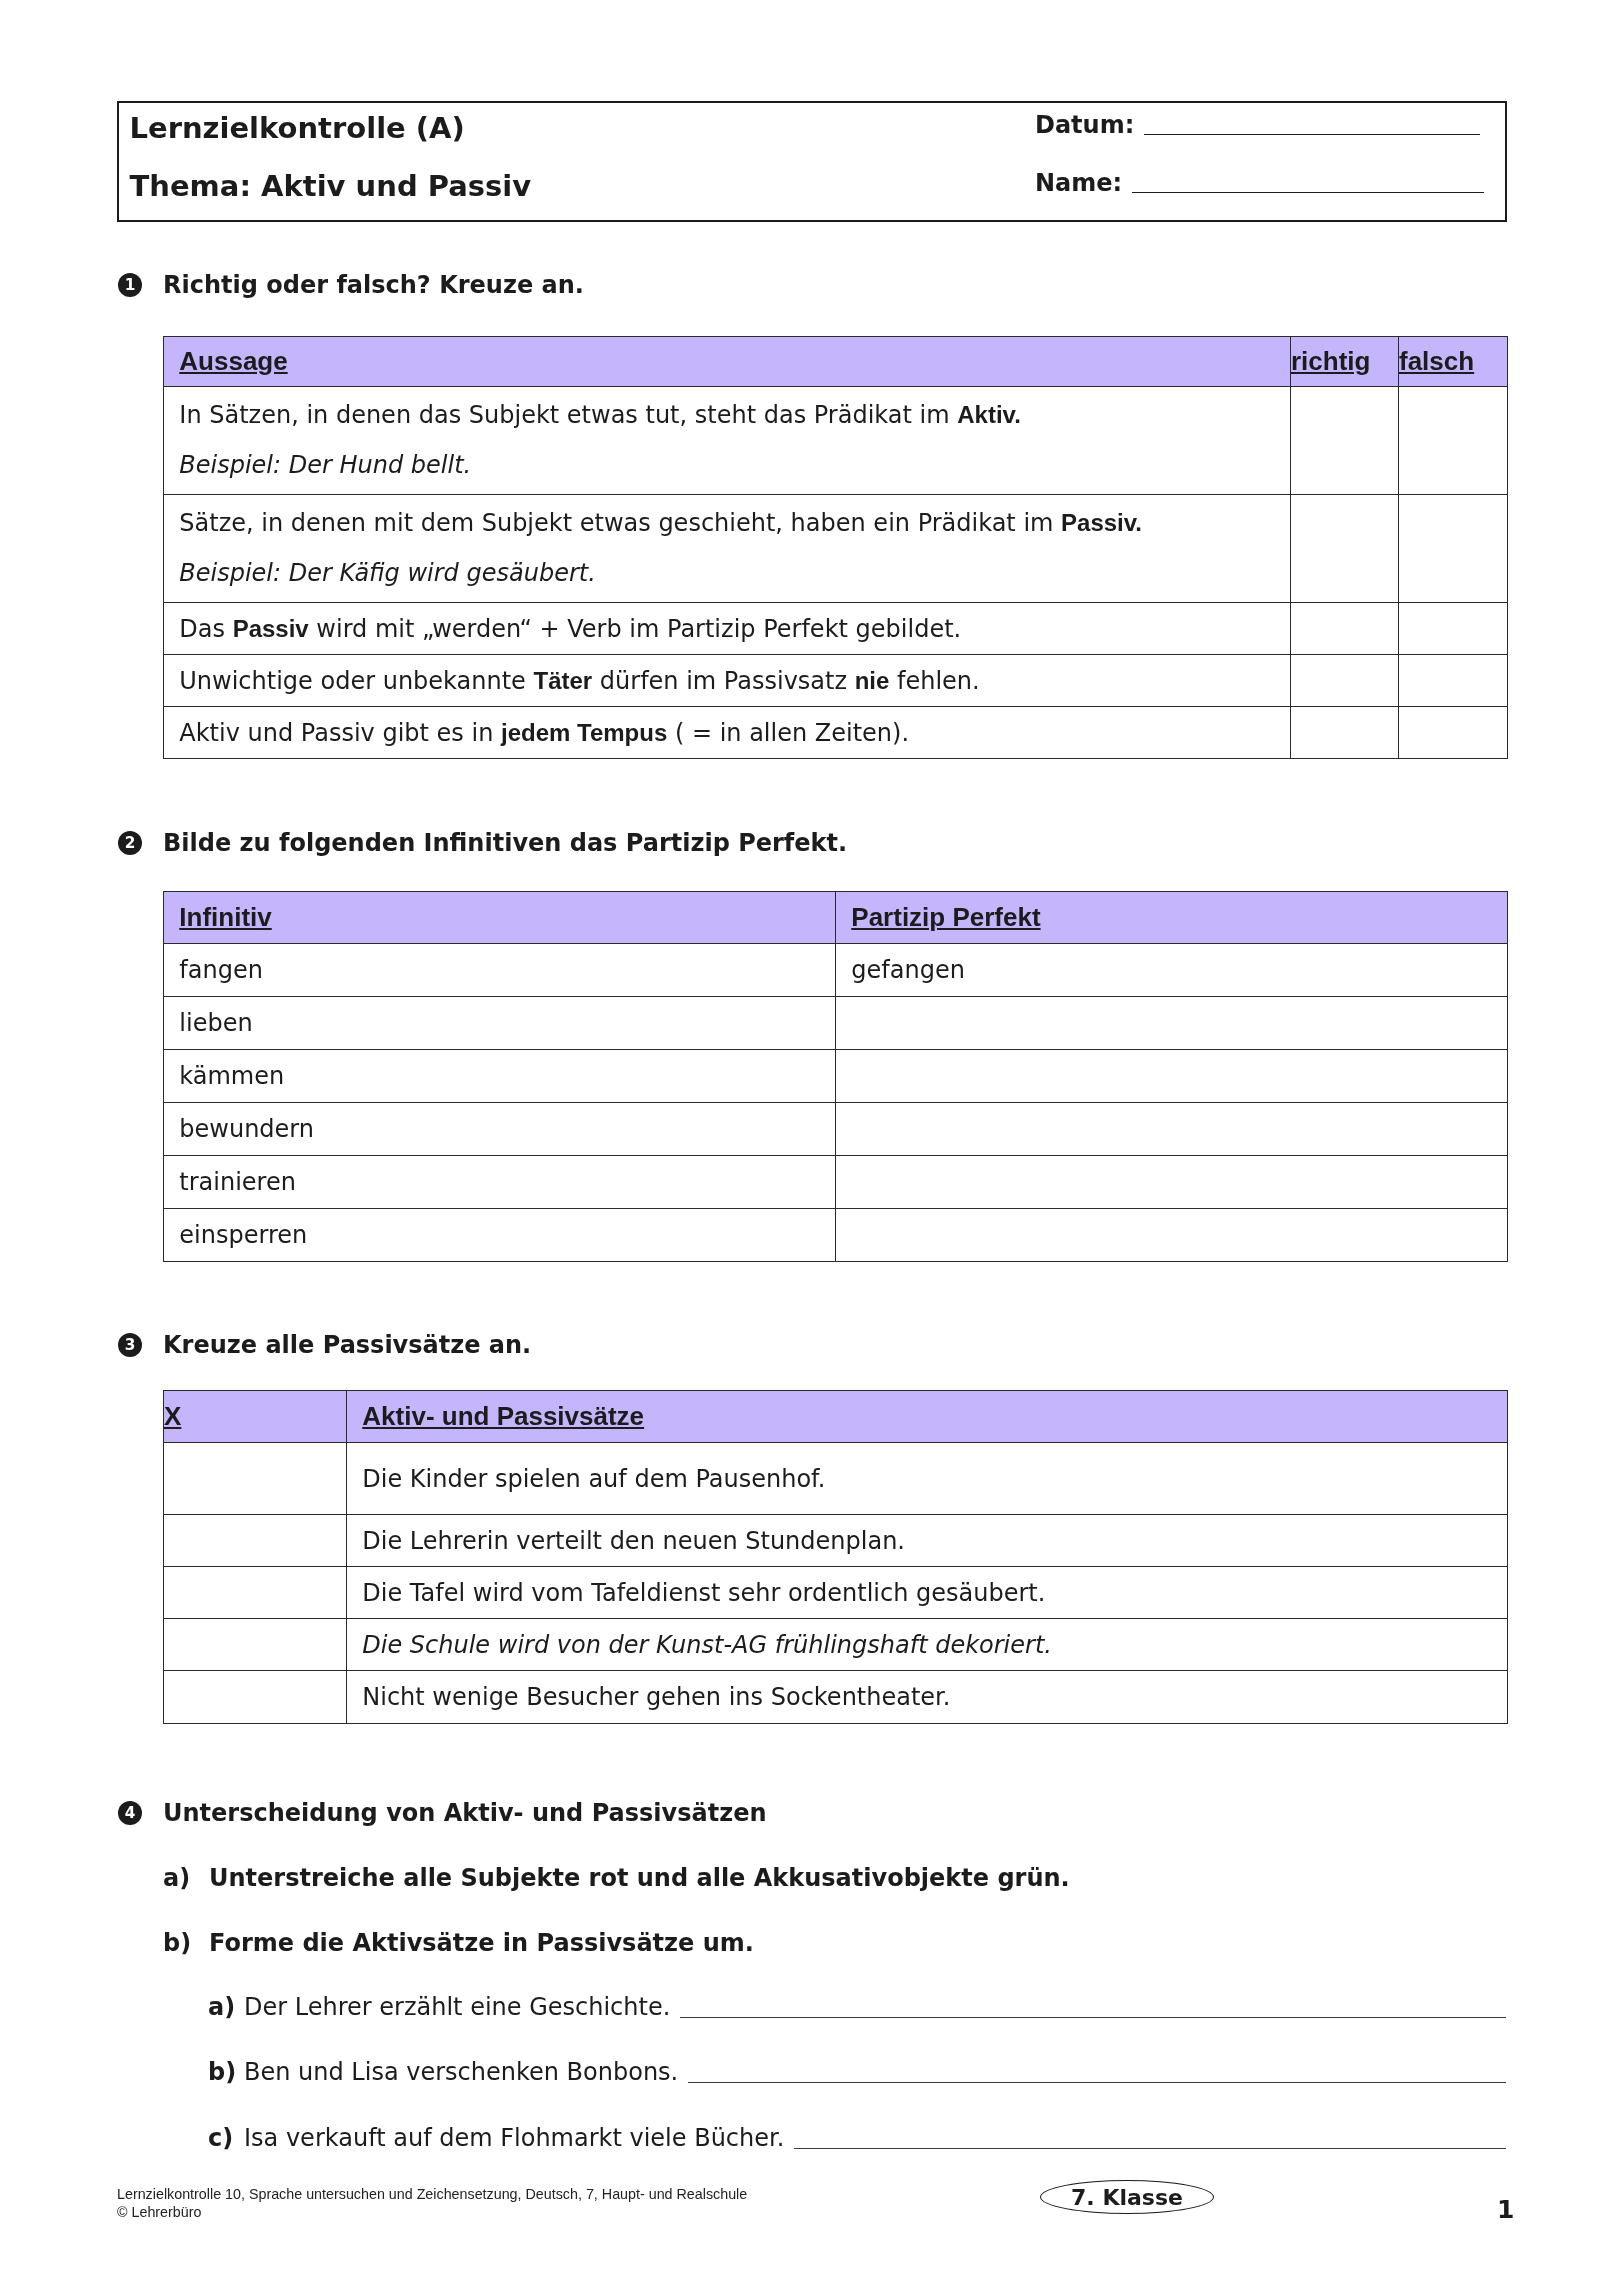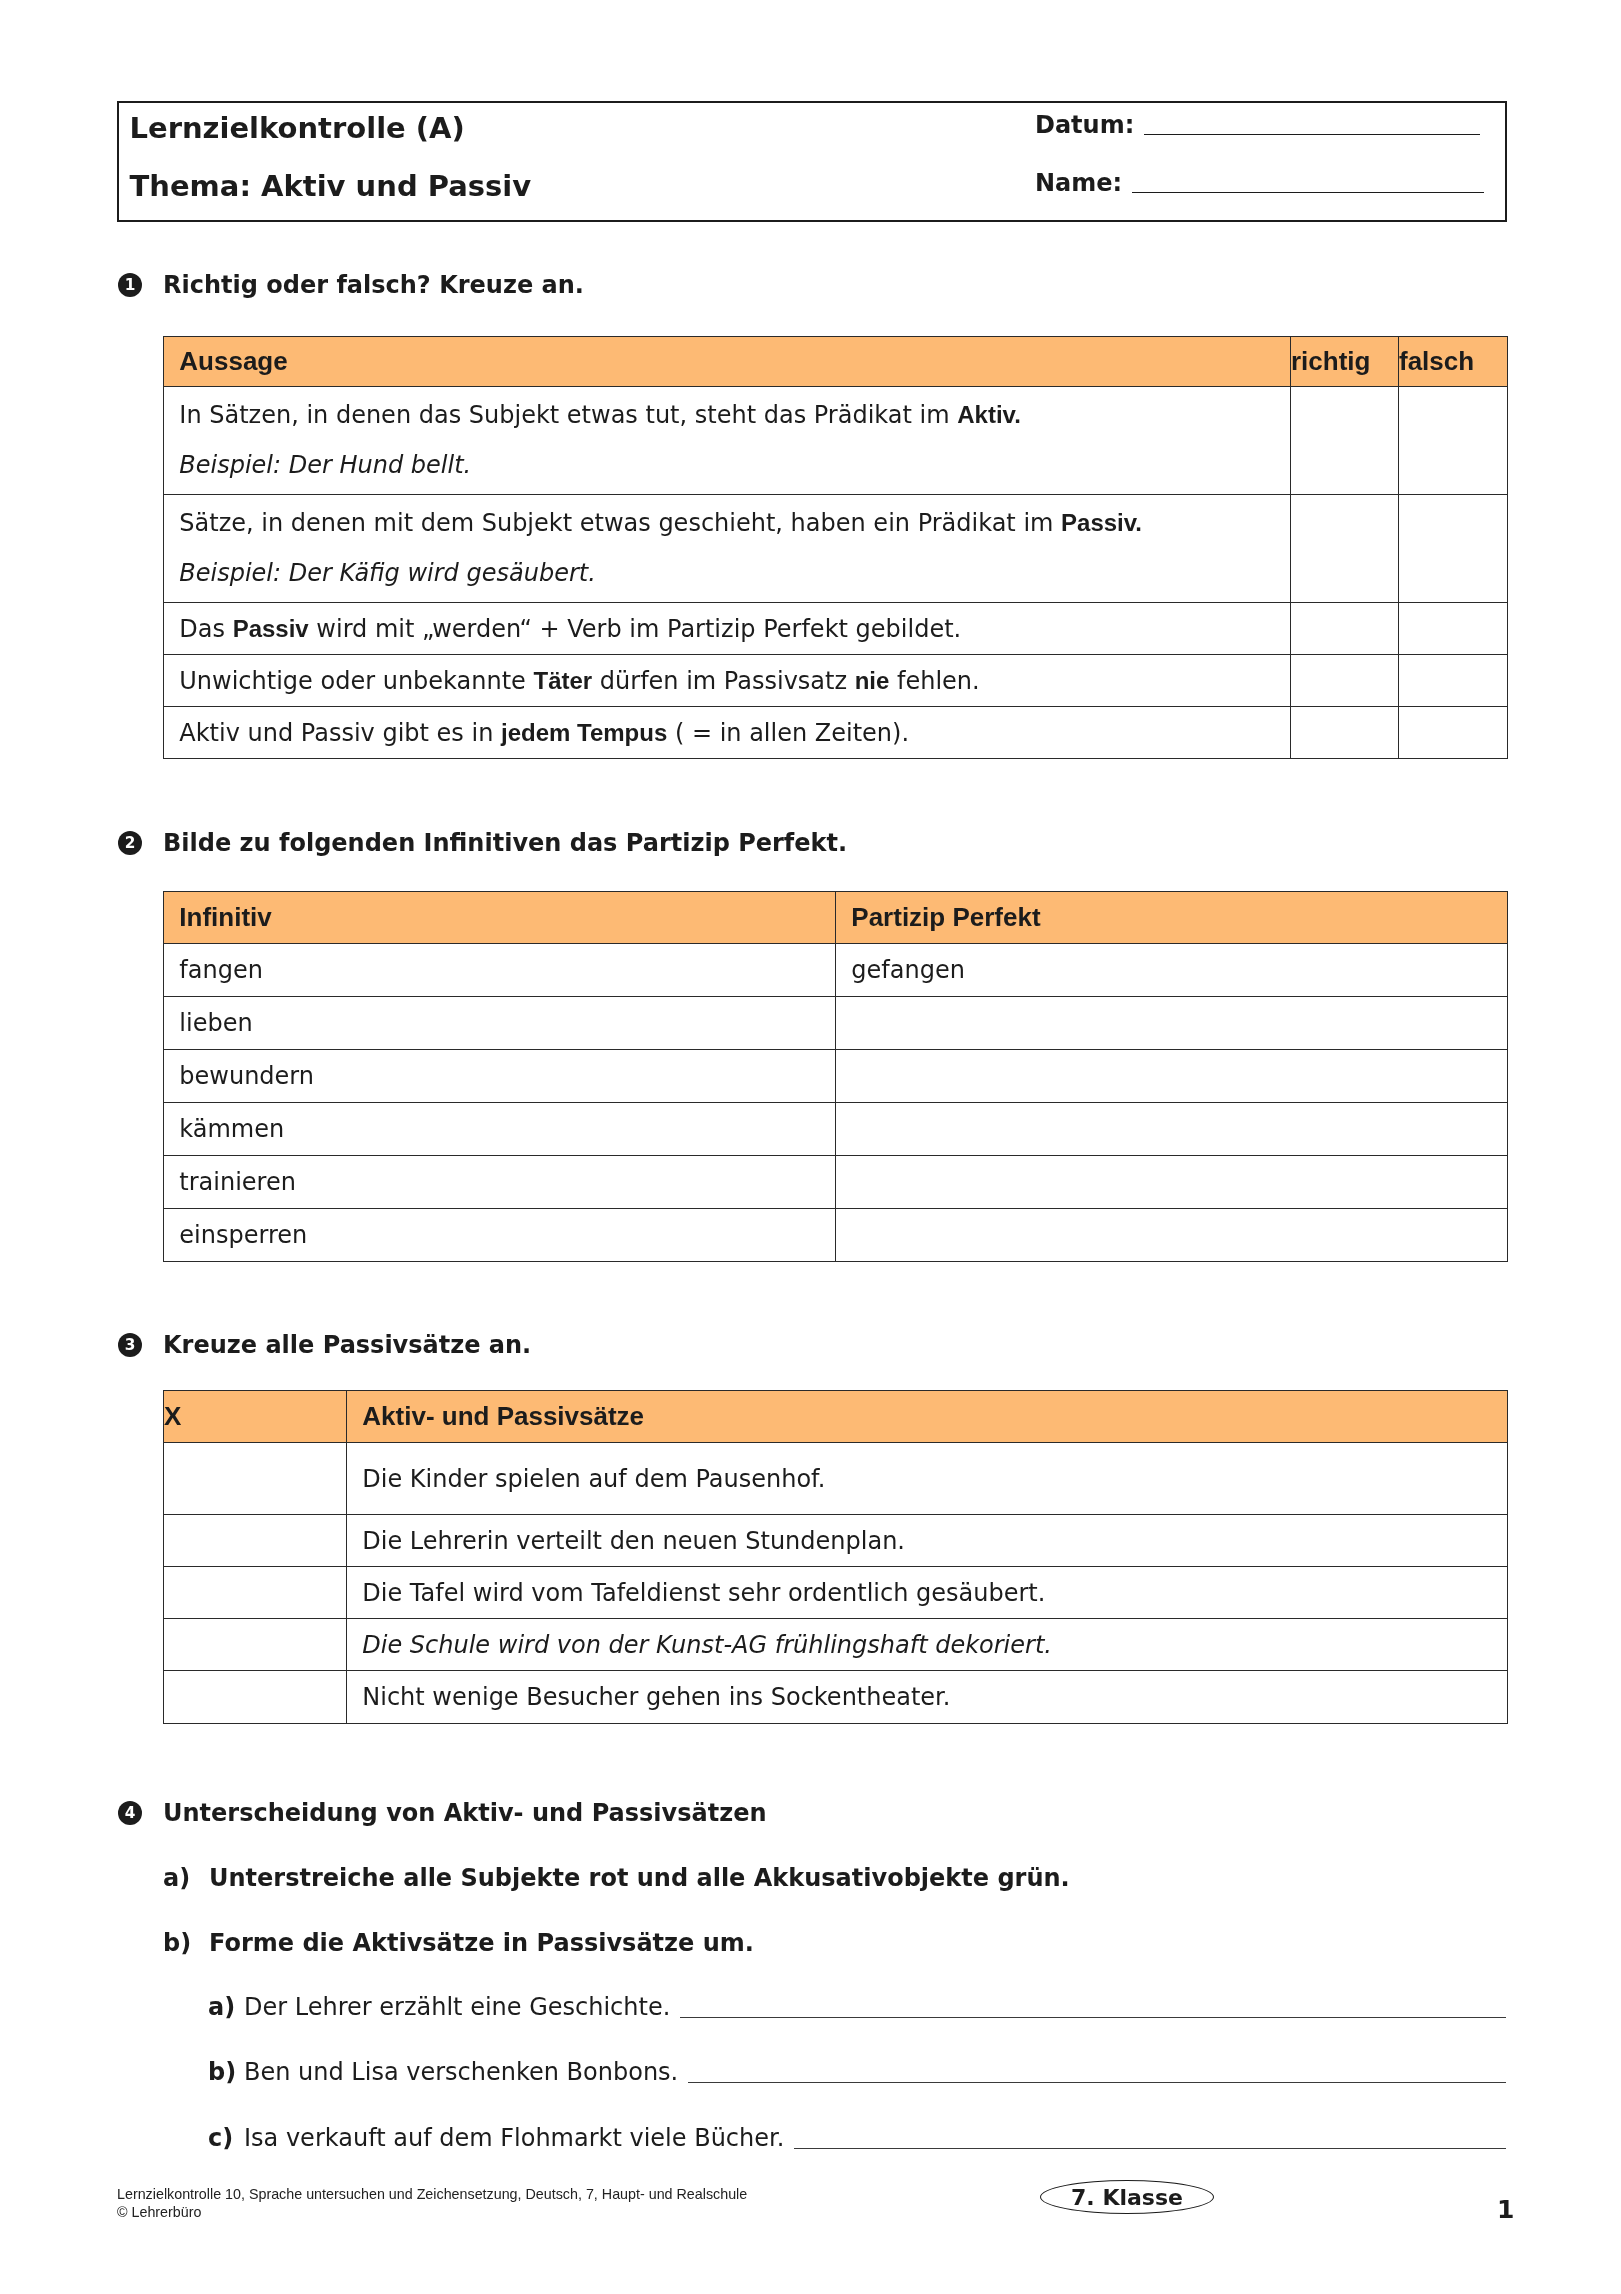--- a/index.html
+++ b/index.html
@@ -18,21 +18,21 @@
   .section-head { left: 118px; display: flex; align-items: center; font-weight: bold; font-size: 24px; }
   .bullet { width: 24px; height: 24px; border-radius: 50%; background: #1c1c1c; color: #fff;
             font-size: 15.3px; font-weight: bold; display: flex; align-items: center; justify-content: center;
             margin-right: 21px; font-family: "DejaVu Sans", sans-serif; }
 
   
   table.ws { position: absolute; border-collapse: collapse; table-layout: fixed;
              border: 1.9px solid #2a2a2a; }
   table.ws td, table.ws th { border: 1.9px solid #2a2a2a; padding: 0 15.3px; vertical-align: middle;
                              font-size: 24px; text-align: left; font-weight: normal; }
-  table.ws th { background: #fdba74; font-family: "Liberation Sans", sans-serif; font-weight: bold; font-size: 26px; }
+  table.ws th { background: #c4b5fd; font-family: "Liberation Sans", sans-serif; font-weight: bold; font-size: 26px; text-decoration: underline; }
   .center { text-align: left; padding: 0 !important; }
   .stmt-main { display: block; line-height: 1.2; }
   .stmt-ex { display: block; font-style: italic; margin-top: 21px; line-height: 1.2; }
   .bold-sans { font-family: "Liberation Sans", sans-serif; font-weight: bold; }
 
   
   .sub-item { font-weight: bold; font-size: 24px; display: flex; }
   .sub-letter { width: 46px; }
   .answer-row { display: flex; align-items: flex-end; font-size: 24px; }
   .answer-letter { font-weight: bold; width: 36px; }
@@ -129,25 +129,25 @@
   </tr>
   <tr style="height:53px;">
     <td>fangen</td>
     <td>gefangen</td>
   </tr>
   <tr style="height:53px;">
     <td>lieben</td>
     <td></td>
   </tr>
   <tr style="height:53px;">
+    <td>kämmen</td>
+    <td></td>
+  </tr>
+  <tr style="height:53px;">
     <td>bewundern</td>
-    <td></td>
-  </tr>
-  <tr style="height:53px;">
-    <td>kämmen</td>
     <td></td>
   </tr>
   <tr style="height:53px;">
     <td>trainieren</td>
     <td></td>
   </tr>
   <tr style="height:53px;">
     <td>einsperren</td>
     <td></td>
   </tr>

